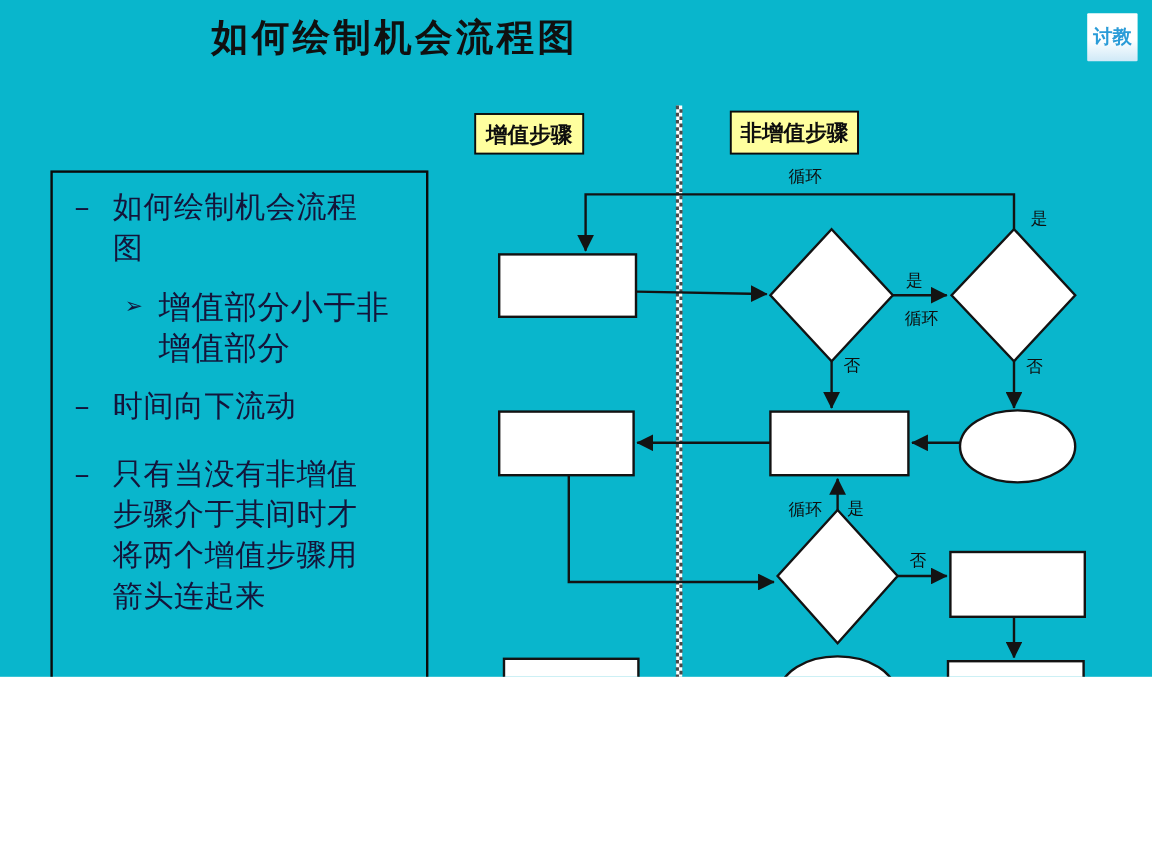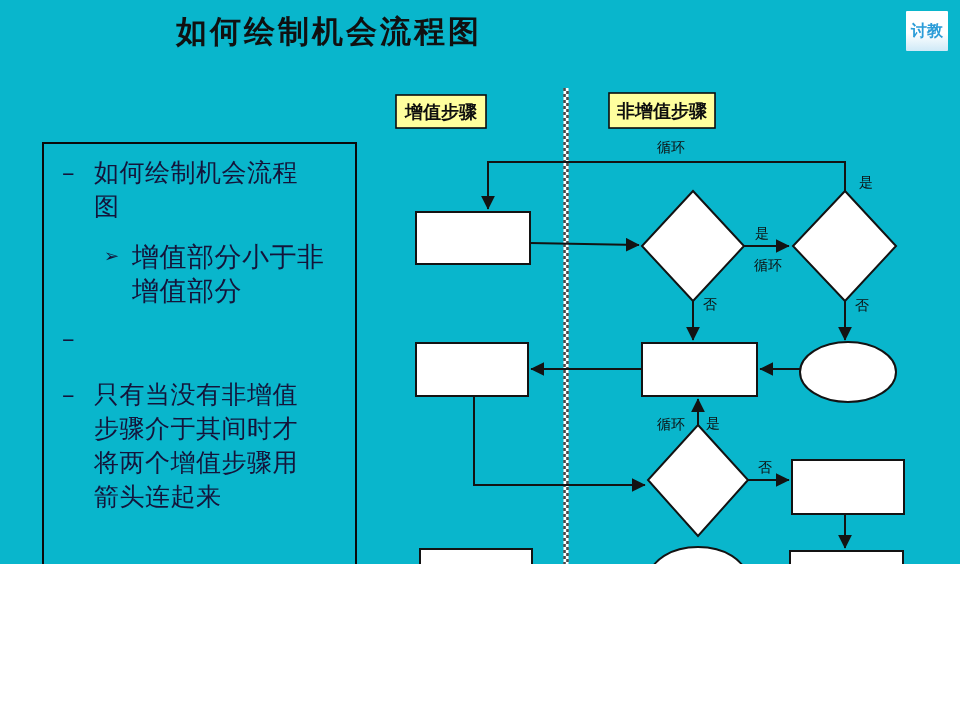--- a/index.html
+++ b/index.html
@@ -58,20 +58,21 @@
     <div class="note-item">
       <span class="bullet">–</span>
       <span class="note-text">如何绘制机会流程图</span>
     </div>
     <div class="note-item sub">
       <span class="bullet">➢</span>
       <span class="note-text">增值部分小于非增值部分</span>
     </div>
     <div class="note-item mt14">
       <span class="bullet">–</span>
+      <span class="note-text">时间向下流动</span>
     </div>
     <div class="note-item mt22">
       <span class="bullet">–</span>
       <span class="note-text">只有当没有非增值步骤介于其间时才将两个增值步骤用箭头连起来</span>
     </div>
   </div>
 
   <svg class="chart" viewBox="0 0 960 720">
     <defs>
       <marker id="arr" viewBox="0 0 10 10" refX="9.5" refY="5" markerWidth="7" markerHeight="7" orient="auto">

